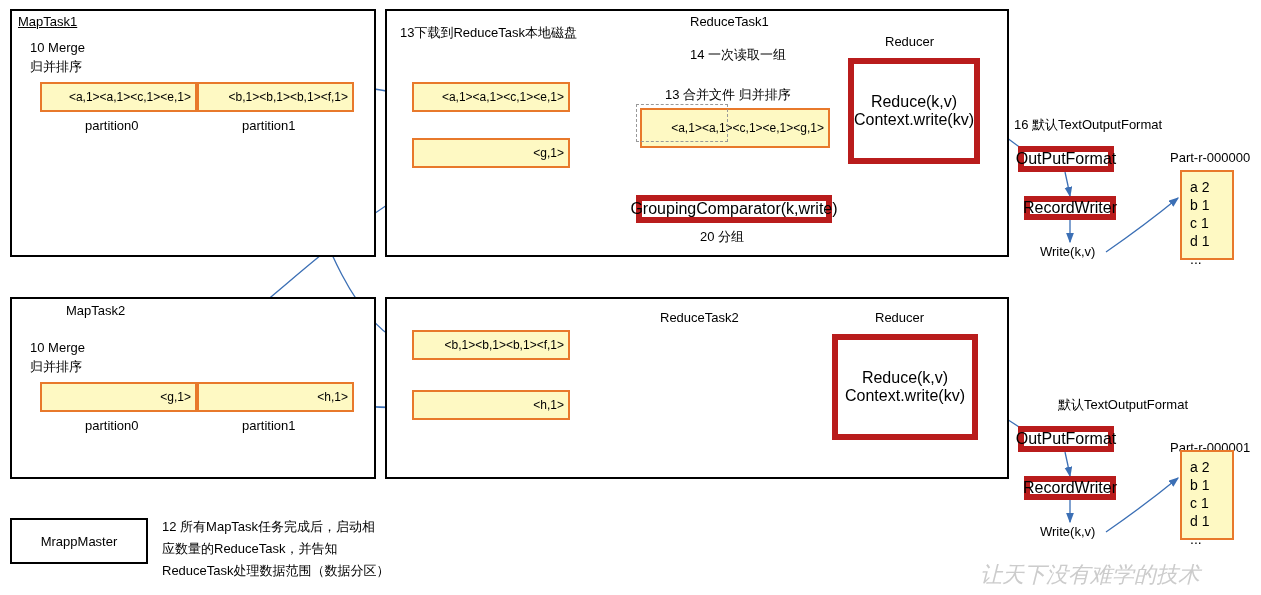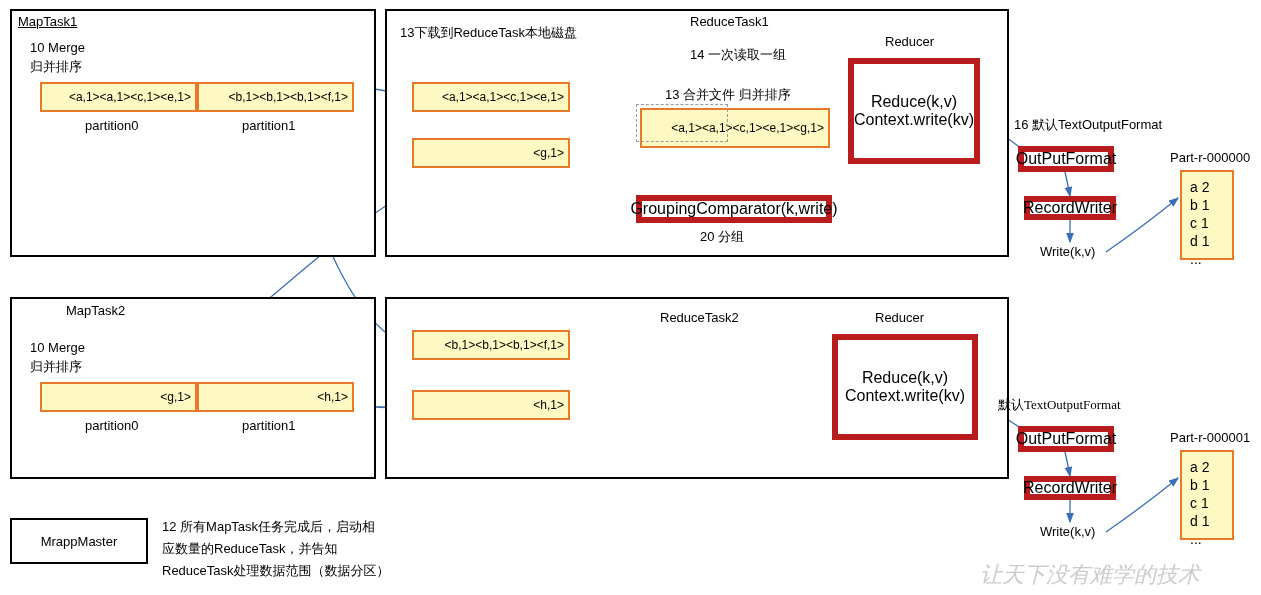--- a/index.html
+++ b/index.html
@@ -193,29 +193,29 @@
   </div>
 <div class="label" style="left:1040px;top:244px;">Write(k,v)</div>
 <div class="label" style="left:1170px;top:150px;">Part-r-000000</div>
 <div class="obox" style="left:1180px;top:170px;width:54px;height:90px;"></div>
 <div class="filecontent" style="left:1190px;top:178px;">a 2
 b 1
 c 1
 d 1
 ...</div>
 
-<div class="label" style="left:998px;top:396px;font-family:Liberation Serif, serif;">默认TextOutputFormat</div>
+<div class="label" style="left:1058px;top:396px;">默认TextOutputFormat</div>
 <div class="gbox" style="left:1018px;top:426px;width:96px;height:26px;">
     <span>OutPutFormat</span>
   </div>
 <div class="gbox" style="left:1024px;top:476px;width:92px;height:24px;">
     <span>RecordWriter</span>
   </div>
 <div class="label" style="left:1040px;top:524px;">Write(k,v)</div>
-<div class="label" style="left:1170px;top:430px;">Part-r-000001</div>
+<div class="label" style="left:1170px;top:440px;">Part-r-000001</div>
 <div class="obox" style="left:1180px;top:450px;width:54px;height:90px;"></div>
 <div class="filecontent" style="left:1190px;top:458px;">a 2
 b 1
 c 1
 d 1
 ...</div>
 
 <div class="box" style="left:10px;top:518px;width:134px;height:42px;display:flex;align-items:center;justify-content:center;">
   <span>MrappMaster</span>
 </div>

